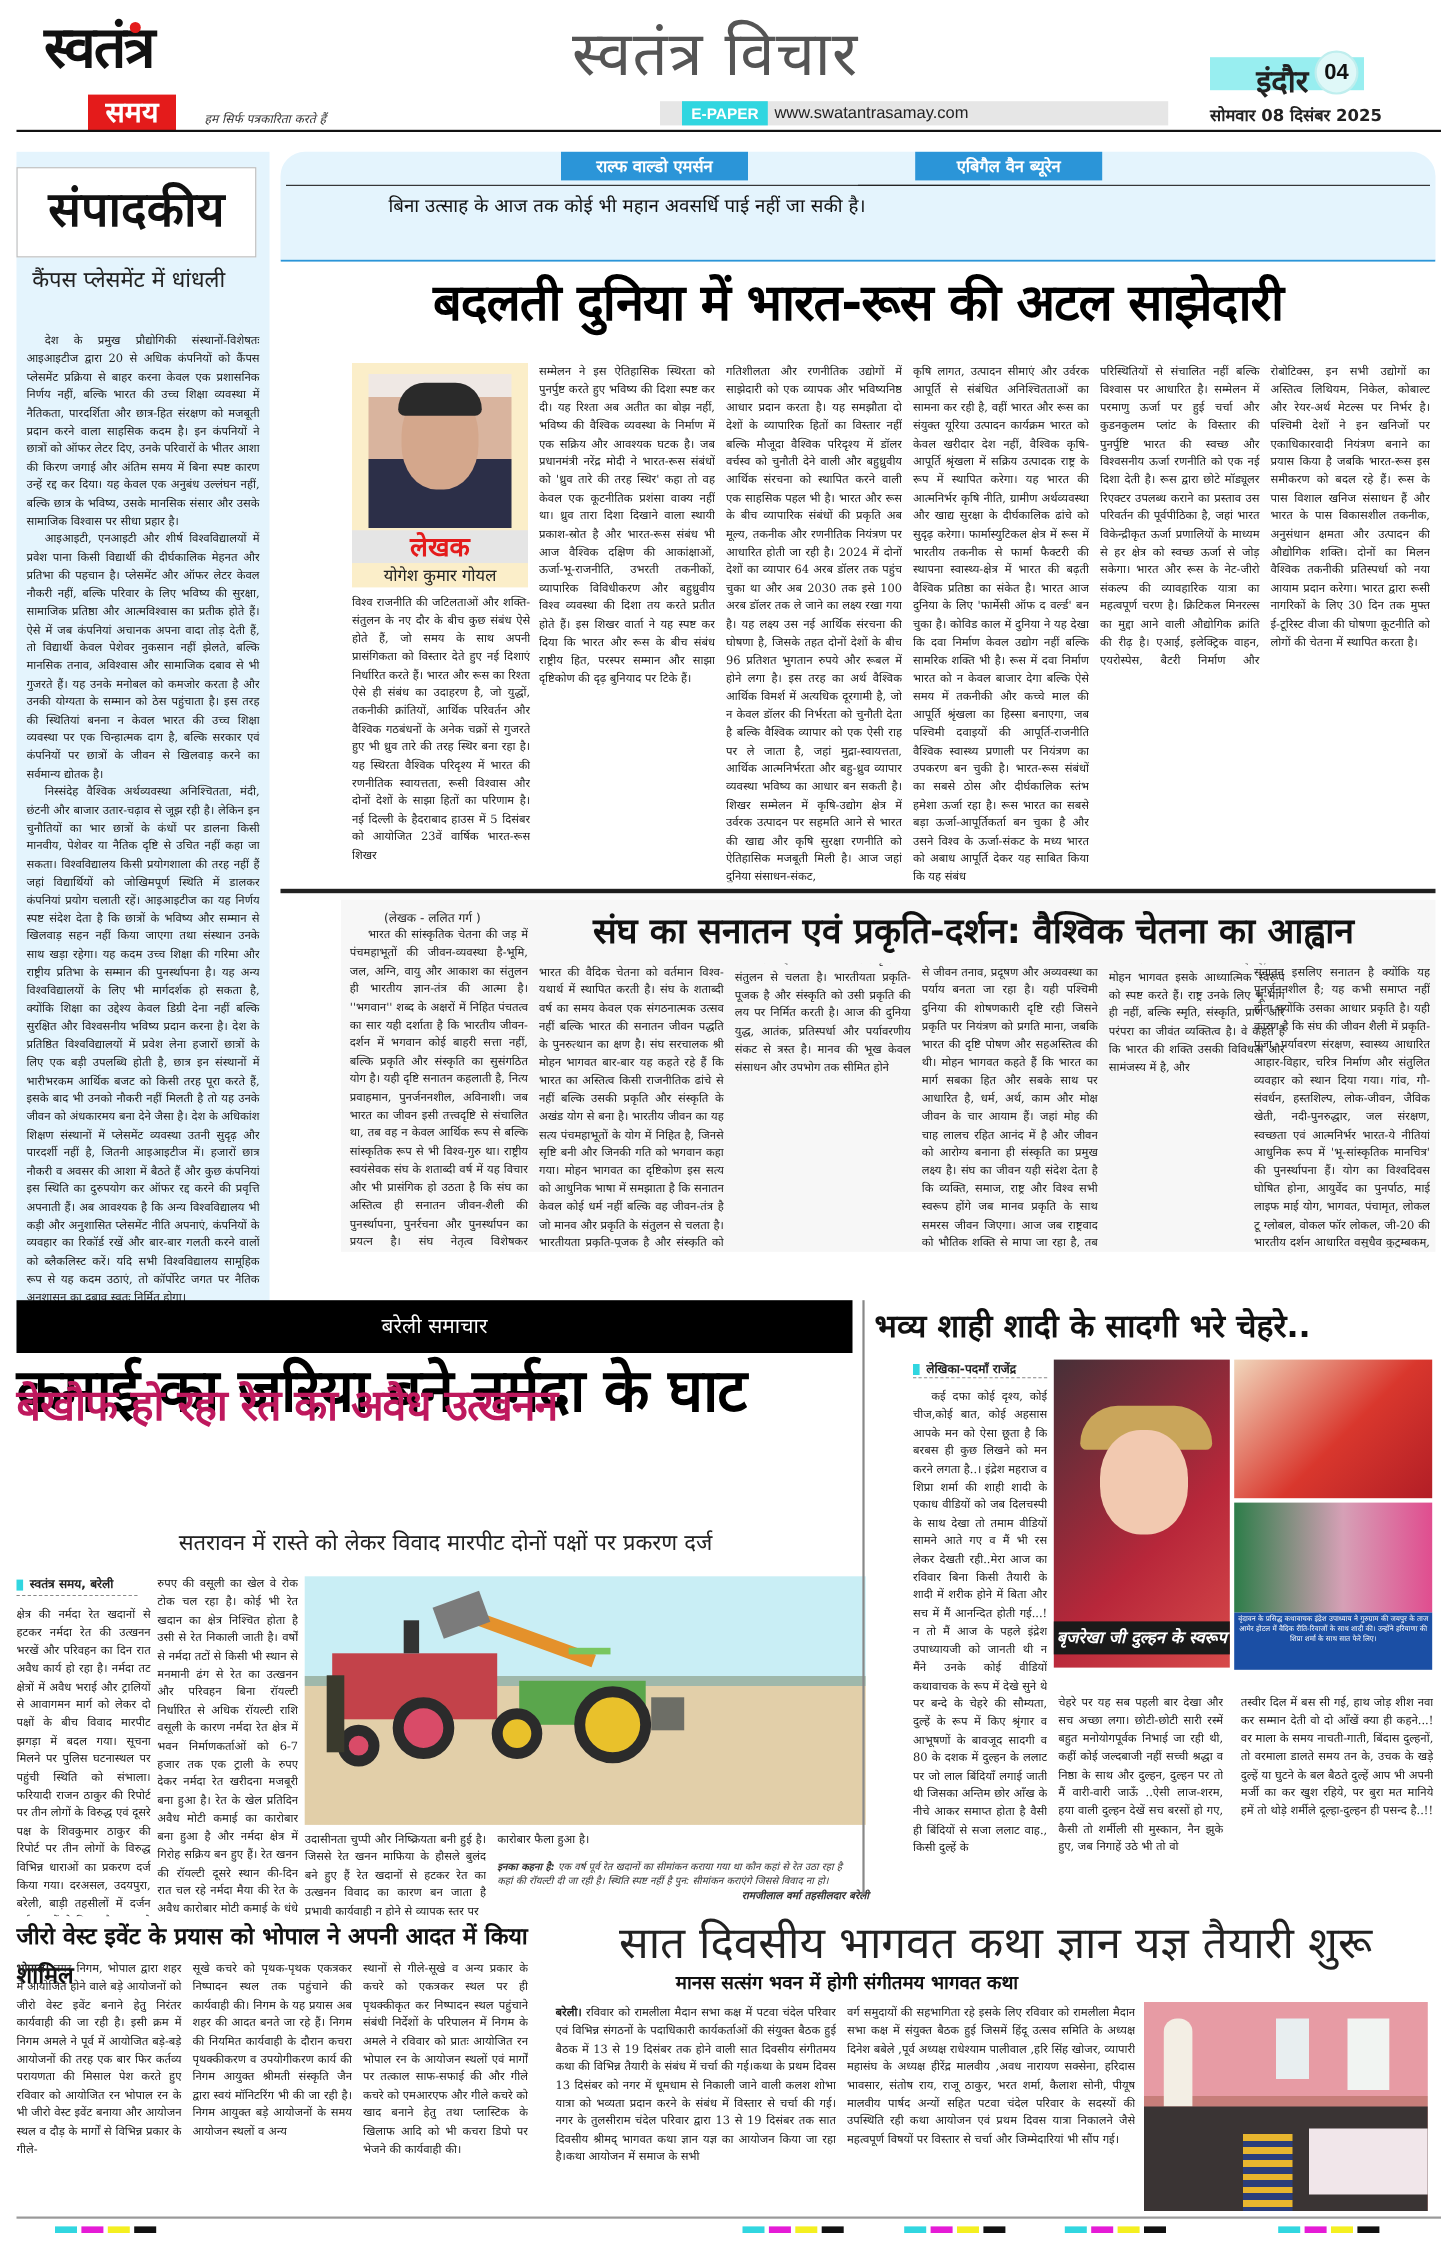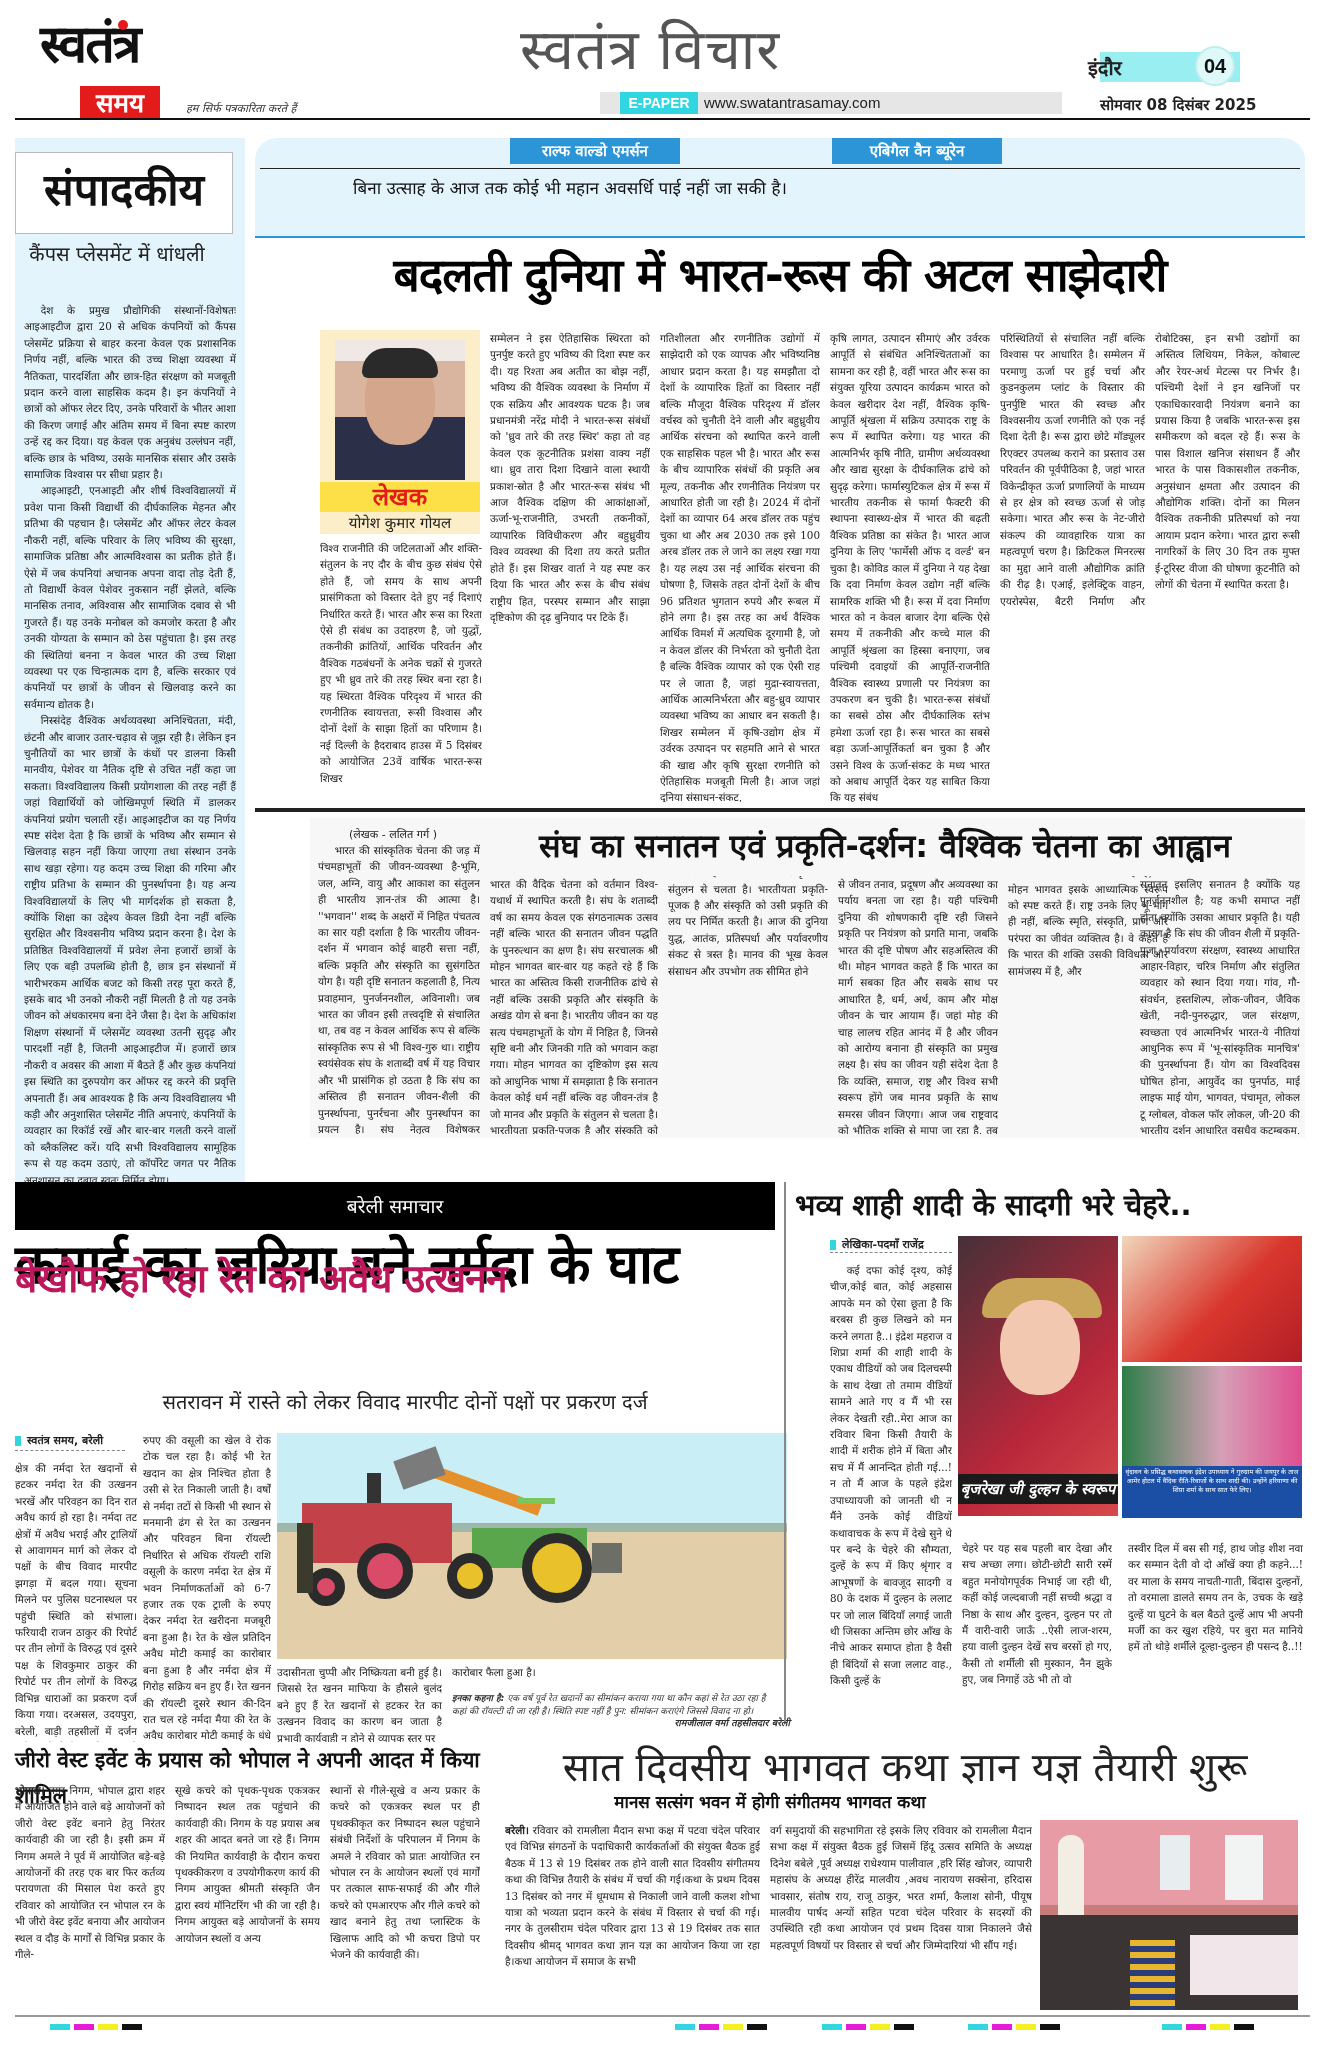--- a/index.html
+++ b/index.html
@@ -12,21 +12,21 @@
   #logo-top { left: 40px; top: 18px; font-size: 52px; font-weight: bold; color: #111; line-height: 1; letter-spacing: -2px; }
   #logo-dot { left: 118px; top: 20px; width: 10px; height: 10px; border-radius: 50%; background: #e41b1b; }
   #logo-bottom { left: 80px; top: 86px; width: 80px; height: 34px; background: #e41b1b; color: #fff; font-size: 26px; font-weight: bold; text-align: center; line-height: 34px; }
   #tagline { left: 186px; top: 100px; font-size: 11px; font-style: italic; color: #333; }
   #masthead-rule { left: 15px; top: 118px; width: 1295px; height: 2px; background: #111; }
   #title-main { left: 520px; top: 22px; font-size: 56px; color: #555; letter-spacing: 1px; line-height: 1; }
   #url-bar { left: 600px; top: 92px; width: 462px; height: 22px; background: #e6e6e6; }
   #epaper-tag { left: 620px; top: 92px; width: 78px; height: 22px; background: #31d6e0; color: #fff; font-size: 14px; font-weight: bold; text-align: center; line-height: 22px; }
   #site-url { left: 704px; top: 93px; font-size: 15px; color: #222; line-height: 20px; }
   #city-box { left: 1100px; top: 52px; width: 140px; height: 30px; background: #98eef0; }
-  #city-label { left: 1088px; top: 54px; font-size: 20px; font-weight: bold; color: #222; }
+  #city-label { left: 1142px; top: 54px; font-size: 28px; font-weight: bold; color: #222; }
   #page-num { left: 1195px; top: 46px; width: 40px; height: 40px; border-radius: 50%; background: #dff8f8; border: 2px solid #bfeeee; font-size: 20px; font-weight: bold; text-align: center; line-height: 36px; }
   #date-line { left: 1100px; top: 94px; font-size: 15px; font-weight: bold; color: #222; }
 
   
   #quote-band { left: 255px; top: 138px; width: 1050px; height: 100px; background: #e4f4fd; border-radius: 22px 22px 0 0; border-bottom: 2px solid #2b95d8; }
   .quote-author { height: 26px; background: #2b95d8; color: #fff; font-size: 15px; font-weight: bold; text-align: center; line-height: 26px; }
   .quote-rule { height: 1px; background: #222; }
   .quote-text { font-size: 17px; color: #111; text-align: center; line-height: 23px; }
 
   
@@ -36,21 +36,21 @@
   #edit-head { left: 15px; top: 240px; width: 204px; font-size: 20px; text-align: center; line-height: 28px; color: #222; }
   .body-text { font-size: 10.4px; line-height: 16.4px; color: #222; text-align: justify; }
   .indent { text-indent: 1.6em; }
 
   
   #main-head { left: 255px; top: 242px; width: 1050px; font-size: 46px; font-weight: bold; text-align: center; letter-spacing: -1px; line-height: 66px; color: #000; }
   #author-box { left: 320px; top: 330px; width: 160px; height: 200px; background: #fbeec9; }
   #author-photo { left: 335px; top: 340px; width: 130px; height: 140px; background: linear-gradient(#efe8e4 0 15%, #d9b49e 15% 55%, #2c2f48 55% 100%); }
   #author-face { left: 365px; top: 355px; width: 70px; height: 90px; border-radius: 45%; background: #d4a78c; }
   #author-hair { left: 362px; top: 348px; width: 76px; height: 30px; border-radius: 40px 40px 10px 10px; background: #2a2a2a; }
-  #author-label { left: 320px; top: 482px; width: 160px; height: 30px; background: #fde047; color: #e41b1b; font-size: 24px; font-weight: bold; text-align: center; line-height: 30px; }
+  #author-label { left: 320px; top: 482px; width: 160px; height: 30px; background: #e5e5e5; color: #e41b1b; font-size: 24px; font-weight: bold; text-align: center; line-height: 30px; }
   #author-name { left: 320px; top: 512px; width: 160px; height: 22px; background: #fbeec9; font-size: 15px; text-align: center; line-height: 22px; color: #222; }
   #main-rule { left: 255px; top: 808px; width: 1050px; height: 4px; background: #222; }
 
   
   #sangh-box { left: 310px; top: 818px; width: 995px; height: 320px; background: #f7f7f7; }
   #sangh-head { left: 470px; top: 822px; width: 830px; font-size: 32px; font-weight: bold; text-align: center; color: #111; line-height: 48px; }
   #sangh-byline { left: 318px; top: 826px; width: 150px; font-size: 11px; text-align: center; color: #222; }
 
   
   #bareilly-bar { left: 15px; top: 1182px; width: 760px; height: 48px; background: #000; color: #fff; font-size: 19px; text-align: center; line-height: 48px; }

